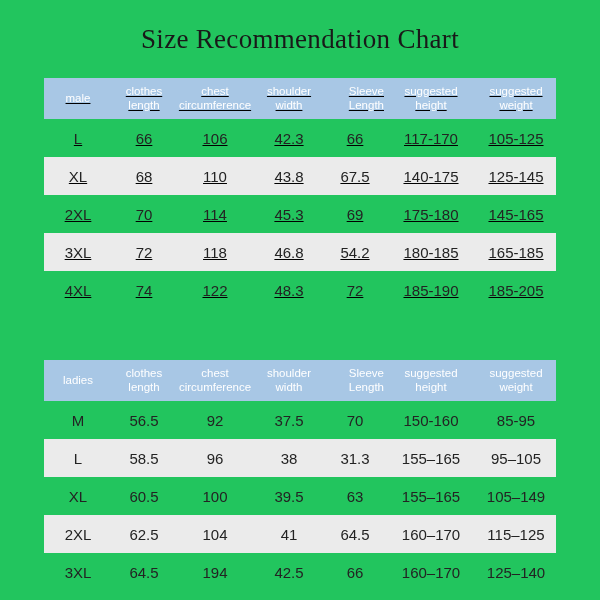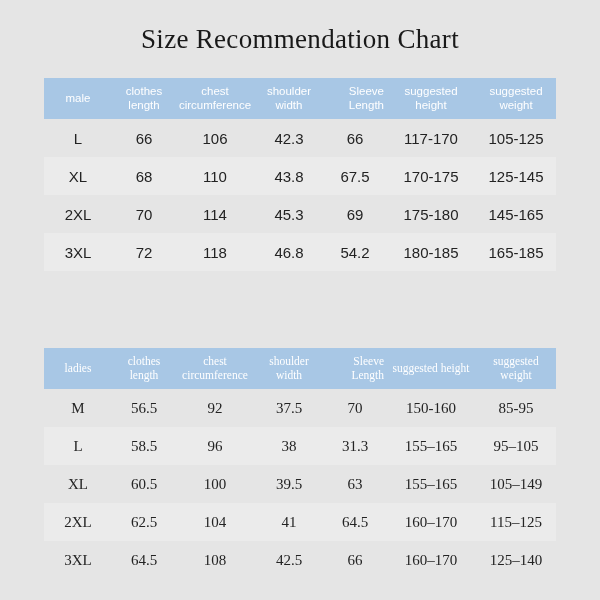--- a/index.html
+++ b/index.html
@@ -8,21 +8,21 @@
     width: 600px;
     height: 600px;
     background: #ffffff;
     overflow: hidden;
   }
 
   .page {
     position: relative;
     width: 600px;
     height: 600px;
-    background: #e5e5e5;
+    background: #22c55e;
     font-family: "Liberation Sans", sans-serif;
   }
 
   .chart-title {
     position: absolute;
     top: 24px;
     left: 0;
     width: 600px;
     text-align: center;
     font-family: "Liberation Serif", serif;
@@ -33,22 +33,22 @@
   }
 
   .size-table {
     position: absolute;
     left: 44px;
     width: 512px;
     border-collapse: collapse;
     table-layout: fixed;
   }
 
-  #table-male  { top: 78px; }
-  #table-ladies { top: 348px; font-family: Liberation Serif, serif; }
+  #table-male  { top: 78px; text-decoration: underline; }
+  #table-ladies { top: 360px; }
 
   .size-table thead th {
     background: #a8c7e5;
     color: #ffffff;
     font-size: 11.5px;
     font-weight: 400;
     line-height: 1.22;
     padding: 6px 2px 7px 2px;
     text-align: center;
     vertical-align: middle;
@@ -126,40 +126,49 @@
         <td>66</td>
         <td>117-170</td>
         <td>105-125</td>
       </tr>
       <tr class="alt">
         <td>XL</td>
         <td>68</td>
         <td>110</td>
         <td>43.8</td>
         <td>67.5</td>
-        <td>170-175</td>
+        <td>140-175</td>
         <td>125-145</td>
       </tr>
       <tr>
         <td>2XL</td>
         <td>70</td>
         <td>114</td>
         <td>45.3</td>
         <td>69</td>
         <td>175-180</td>
         <td>145-165</td>
       </tr>
       <tr class="alt">
         <td>3XL</td>
         <td>72</td>
         <td>118</td>
         <td>46.8</td>
         <td>54.2</td>
         <td>180-185</td>
         <td>165-185</td>
+      </tr>
+      <tr>
+        <td>4XL</td>
+        <td>74</td>
+        <td>122</td>
+        <td>48.3</td>
+        <td>72</td>
+        <td>185-190</td>
+        <td>185-205</td>
       </tr>
     </tbody>
   </table>
 
   <table class="size-table" id="table-ladies">
     <colgroup>
       <col class="col-size">
         <col class="col-len">
         <col class="col-chest">
       <col class="col-should">
@@ -211,21 +220,21 @@
         <td>62.5</td>
         <td>104</td>
         <td>41</td>
         <td>64.5</td>
         <td>160–170</td>
         <td>115–125</td>
       </tr>
       <tr>
         <td>3XL</td>
         <td>64.5</td>
-        <td>108</td>
+        <td>194</td>
         <td>42.5</td>
         <td>66</td>
         <td>160–170</td>
         <td>125–140</td>
       </tr>
     </tbody>
   </table>
 
 </div>
 

